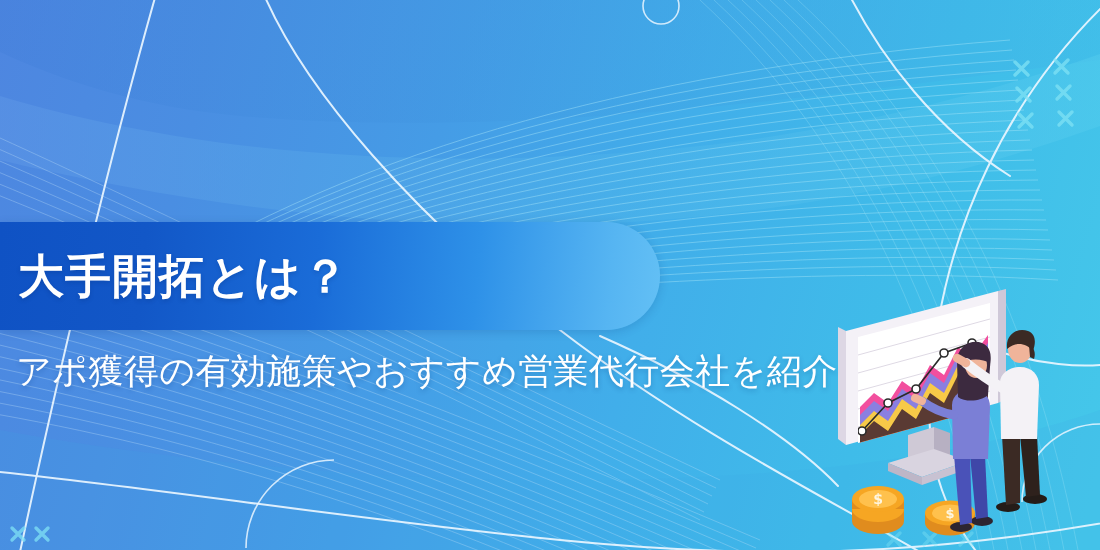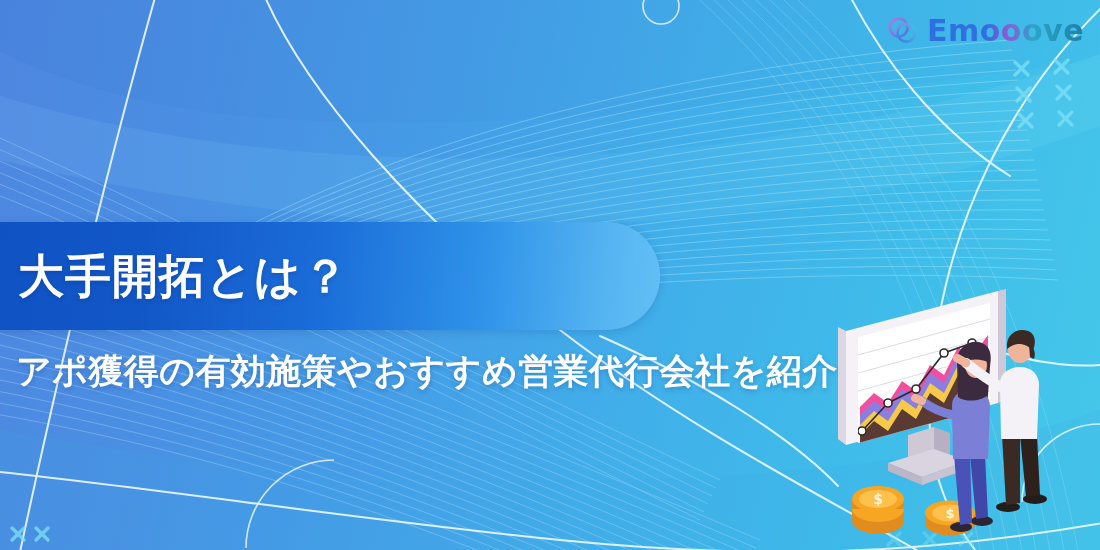--- a/index.html
+++ b/index.html
@@ -97,21 +97,21 @@
   }
 
   
   #subtitle {
     position: absolute;
     left: 16px;
     top: 352px;
     z-index: 30;
     color: #ffffff;
     font-size: 35px;
-    font-weight: 700;
+    font-weight: 400;
     letter-spacing: .4px;
     line-height: 1.1;
     white-space: nowrap;
     text-shadow: 0 2px 5px rgba(10,60,130,.30);
   }
 
   
   #illustration {
     position: absolute;
     right: 0;
@@ -274,38 +274,20 @@
         </g>
       <g opacity=".55">
           <path d="M924,533 l12,12 M936,533 l-12,12"></path>
         </g>
       <g opacity=".55">
           <path d="M960,533 l12,12 M972,533 l-12,12"></path>
         </g>
     </g>
   </svg>
 
-  <div id="logo">
-    <svg class="logo-mark" viewBox="0 0 40 40">
-      <defs>
-        <linearGradient id="lgA" x1="0" y1="0" x2="1" y2="1">
-          <stop offset="0" stop-color="#b47be0"></stop>
-          <stop offset="1" stop-color="#3f7ae0"></stop>
-        </linearGradient>
-        <linearGradient id="lgB" x1="0" y1="1" x2="1" y2="0">
-          <stop offset="0" stop-color="#3f7ae0"></stop>
-          <stop offset="1" stop-color="#49c3e8"></stop>
-        </linearGradient>
-      </defs>
-      <circle cx="15" cy="16" r="10.5" fill="none" stroke="url(#lgA)" stroke-width="3.1"></circle>
-      <circle cx="24" cy="22" r="10.5" fill="none" stroke="url(#lgB)" stroke-width="3.1"></circle>
-      <path d="M11,22 C13,12 24,10 28,16" fill="none" stroke="#7f8fe8" stroke-width="2.6" stroke-linecap="round" opacity=".9"></path>
-    </svg>
-    <span class="logo-word">Emooove</span>
-  </div>
 
   <div id="title-banner"></div>
   <div id="title-text">大手開拓とは？</div>
 
   <div id="subtitle">アポ獲得の有効施策やおすすめ営業代行会社を紹介</div>
 
   <div id="illustration">
     <svg viewBox="0 0 270 265">
       <defs>
         <clipPath id="screenClip">

